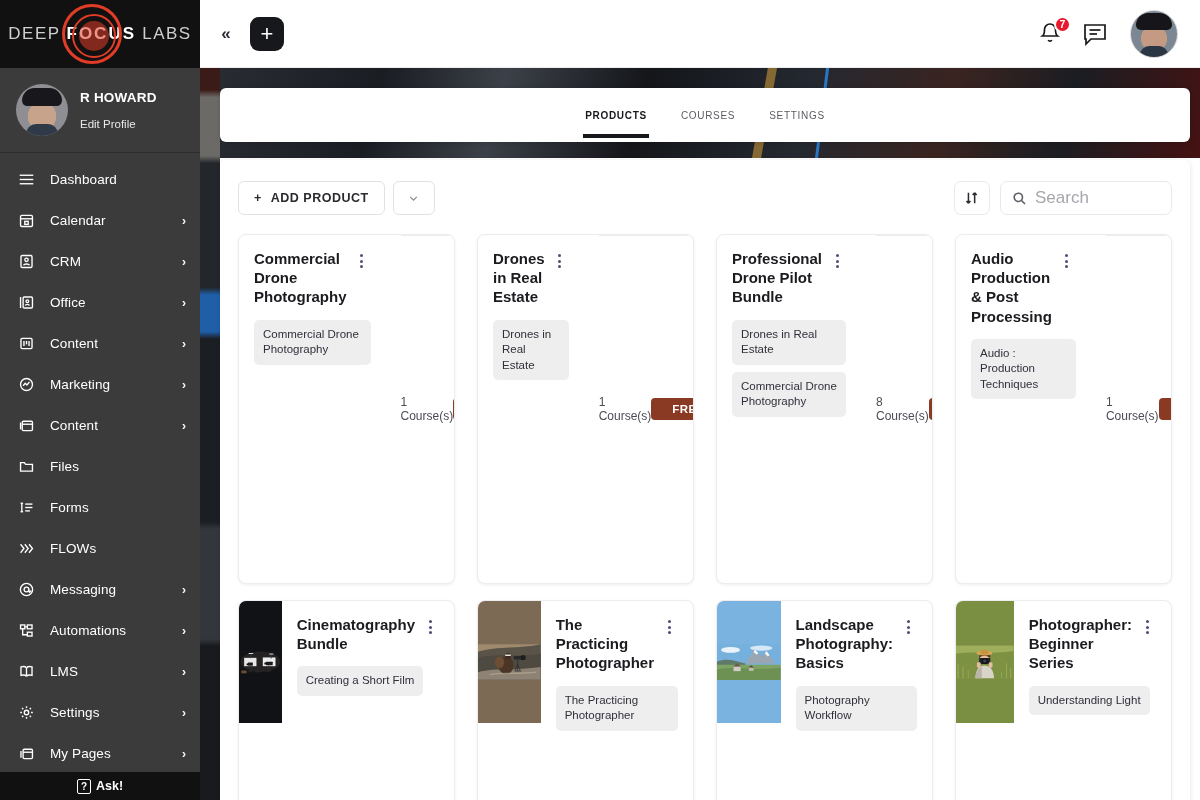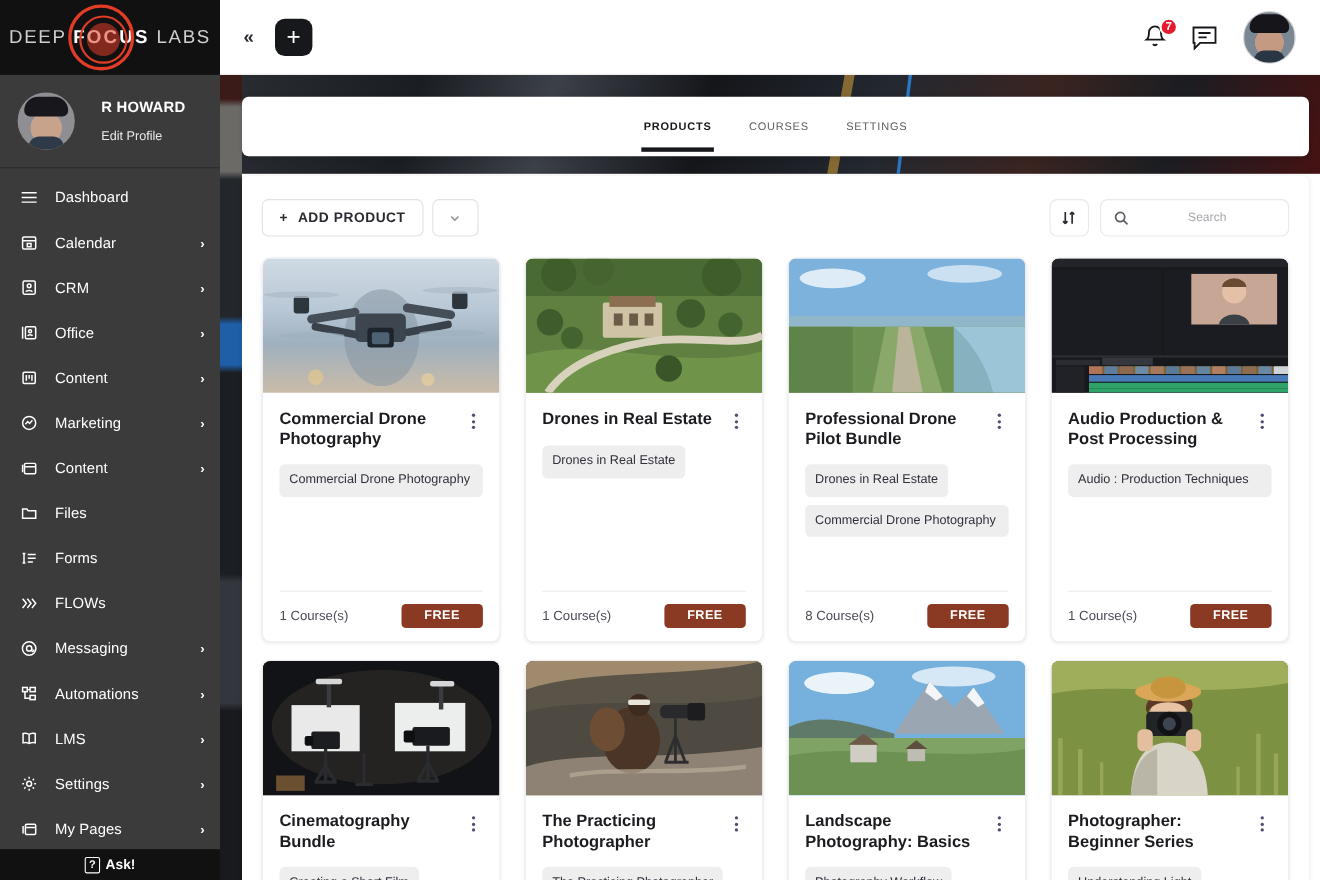--- a/index.html
+++ b/index.html
@@ -31,21 +31,21 @@
   }
   .brand-logo::before, .brand-logo::after {
     content: ""; position: absolute; left: 50%; top: 50%;
     width: 40px; height: 40px; margin: -20px 0 0 -20px;
     border: 2px solid #e03c26; border-radius: 50%;
   }
   .brand-logo::after { width: 26px; height: 26px; margin: -13px 0 0 -13px; background: #e03c26; opacity: .55; }
 
   .profile {
     height: 86px; background: #3b3b3b;
-    display: flex; align-items: center; gap: 24px; padding: 0 16px;
+    display: flex; align-items: center; gap: 12px; padding: 0 16px;
     border-bottom: 1px solid #2b2b2b;
   }
   .avatar-sm {
     width: 52px; height: 52px; border-radius: 50%; flex: 0 0 52px;
     background: radial-gradient(circle at 50% 62%, #c8a38c 0 34%, #8f8f93 35% 100%);
     position: relative; overflow: hidden;
   }
   .avatar-sm::before {
     content: ""; position: absolute; left: 6px; top: 4px; right: 6px; height: 18px;
     background: #18181c; border-radius: 14px 14px 6px 6px;
@@ -182,32 +182,32 @@
     width: 36px; height: 34px; border: 1px solid #e9e9ec; border-radius: 7px; background: #fff;
     display: flex; align-items: center; justify-content: center; cursor: pointer;
   }
   .btn-sort svg { width: 16px; height: 16px; stroke: #2a2a30; fill: none; stroke-width: 1.7; }
   .searchbox {
     width: 172px; height: 34px; margin-left: 10px; border: 1px solid #e9e9ec; border-radius: 7px;
     background: #fff; display: flex; align-items: center; gap: 8px; padding: 0 11px;
   }
   .searchbox svg { width: 15px; height: 15px; stroke: #5e5e66; fill: none; stroke-width: 1.9; flex: 0 0 15px; }
   .searchbox input {
-    border: 0; outline: 0; font-size: 11px; color: #8b5cf6; width: 100%;
-    font-family: "Liberation Sans", sans-serif; background: transparent; text-align: center;
+    border: 0; outline: 0; font-size: 17px; color: #8b5cf6; width: 100%;
+    font-family: "Liberation Sans", sans-serif; background: transparent;
   }
   .searchbox input::placeholder { color: #a6a6ad; }
 
   .grid {
     margin-top: 18px; display: grid; grid-template-columns: repeat(4, 1fr); gap: 16px 22px;
   }
   .card {
     background: #fff; border: 1px solid #ededf0; border-radius: 8px;
     box-shadow: 0 1px 3px rgba(0,0,0,.07); overflow: hidden;
-    display: flex; flex-direction: column; height: 350px;
+    display: flex; flex-direction: row; height: 350px;
   }
   .thumb { height: 122px; width: 100%; background: #dcdcdc; position: relative; overflow: hidden; }
   .card-body { padding: 14px 15px 0 15px; flex: 1 1 auto; display: flex; flex-direction: column; }
   .card-head { display: flex; align-items: flex-start; gap: 6px; }
   .card-title {
     font-size: 15px; font-weight: 700; color: #1b1b20; line-height: 1.28; flex: 1 1 auto;
   }
   .kebab {
     width: 18px; flex: 0 0 18px; height: 18px; display: flex; flex-direction: column;
     align-items: center; justify-content: center; gap: 2.5px; cursor: pointer; margin-top: 3px;

